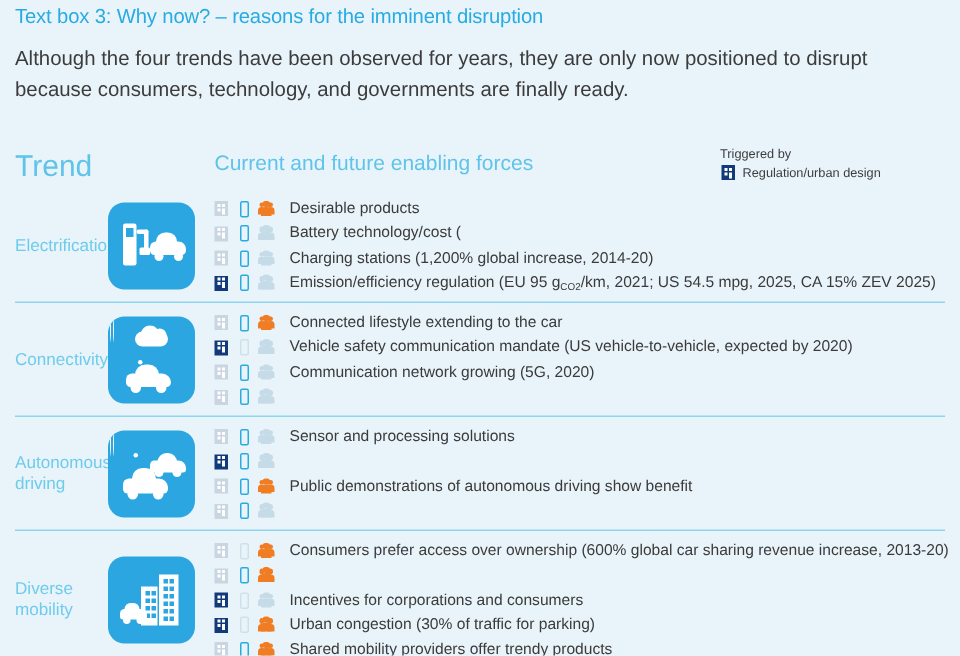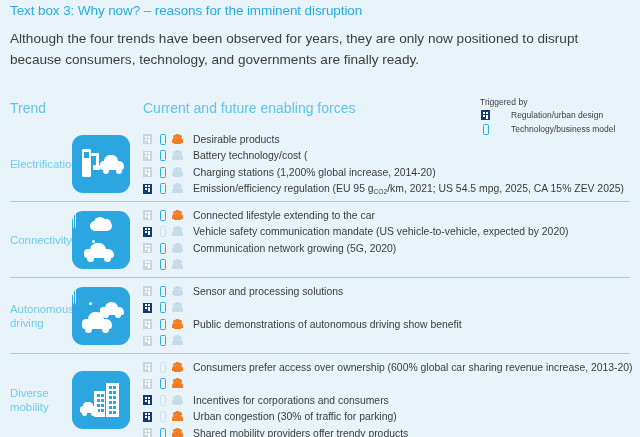--- a/index.html
+++ b/index.html
@@ -34,21 +34,21 @@
     font-size: 13.6px;
     color: #3c3c3c;
     line-height: 21px;
   }
 
   
   .col-head-trend {
     position: absolute;
     left: 10px;
     top: 100px;
-    font-size: 14px;
+    font-size: 20px;
     color: #5fc3ea;
   }
   .col-head-forces {
     position: absolute;
     left: 143px;
     top: 100px;
     font-size: 14px;
     color: #5fc3ea;
   }
 
@@ -60,21 +60,21 @@
     width: 160px;
   }
   .legend-title {
     font-size: 8.5px;
     color: #3c3c3c;
     margin-bottom: 2px;
   }
   .legend-row {
     display: flex;
     align-items: center;
-    gap: 20px;
+    gap: 4px;
     margin-bottom: 2px;
     height: 12px;
   }
   .legend-label {
     font-size: 8.5px;
     color: #3c3c3c;
     white-space: nowrap;
   }
 
   
@@ -263,26 +263,20 @@
     <span class="trig bldg">
       <span class="body"></span>
         <span class="win w1"></span>
         <span class="win w2"></span>
         <span class="win w3"></span>
         <span class="win w4"></span>
     </span>
     <span class="legend-label">Regulation/urban design</span>
   </div>
 
-  <div class="legend-row">
-    <span class="trig phone">
-        <span class="body"></span>
-      </span>
-    <span class="legend-label">Technology/business model</span>
-  </div>
 
 </div>
 
 <div class="rows" id="rows">
     <div class="trend-row">
       <div class="trend-name">Electrification</div>
       <div class="trend-badge">
         <span class="art e-post"></span>
         <span class="art e-screen"></span>
         <span class="art e-cable"></span>

